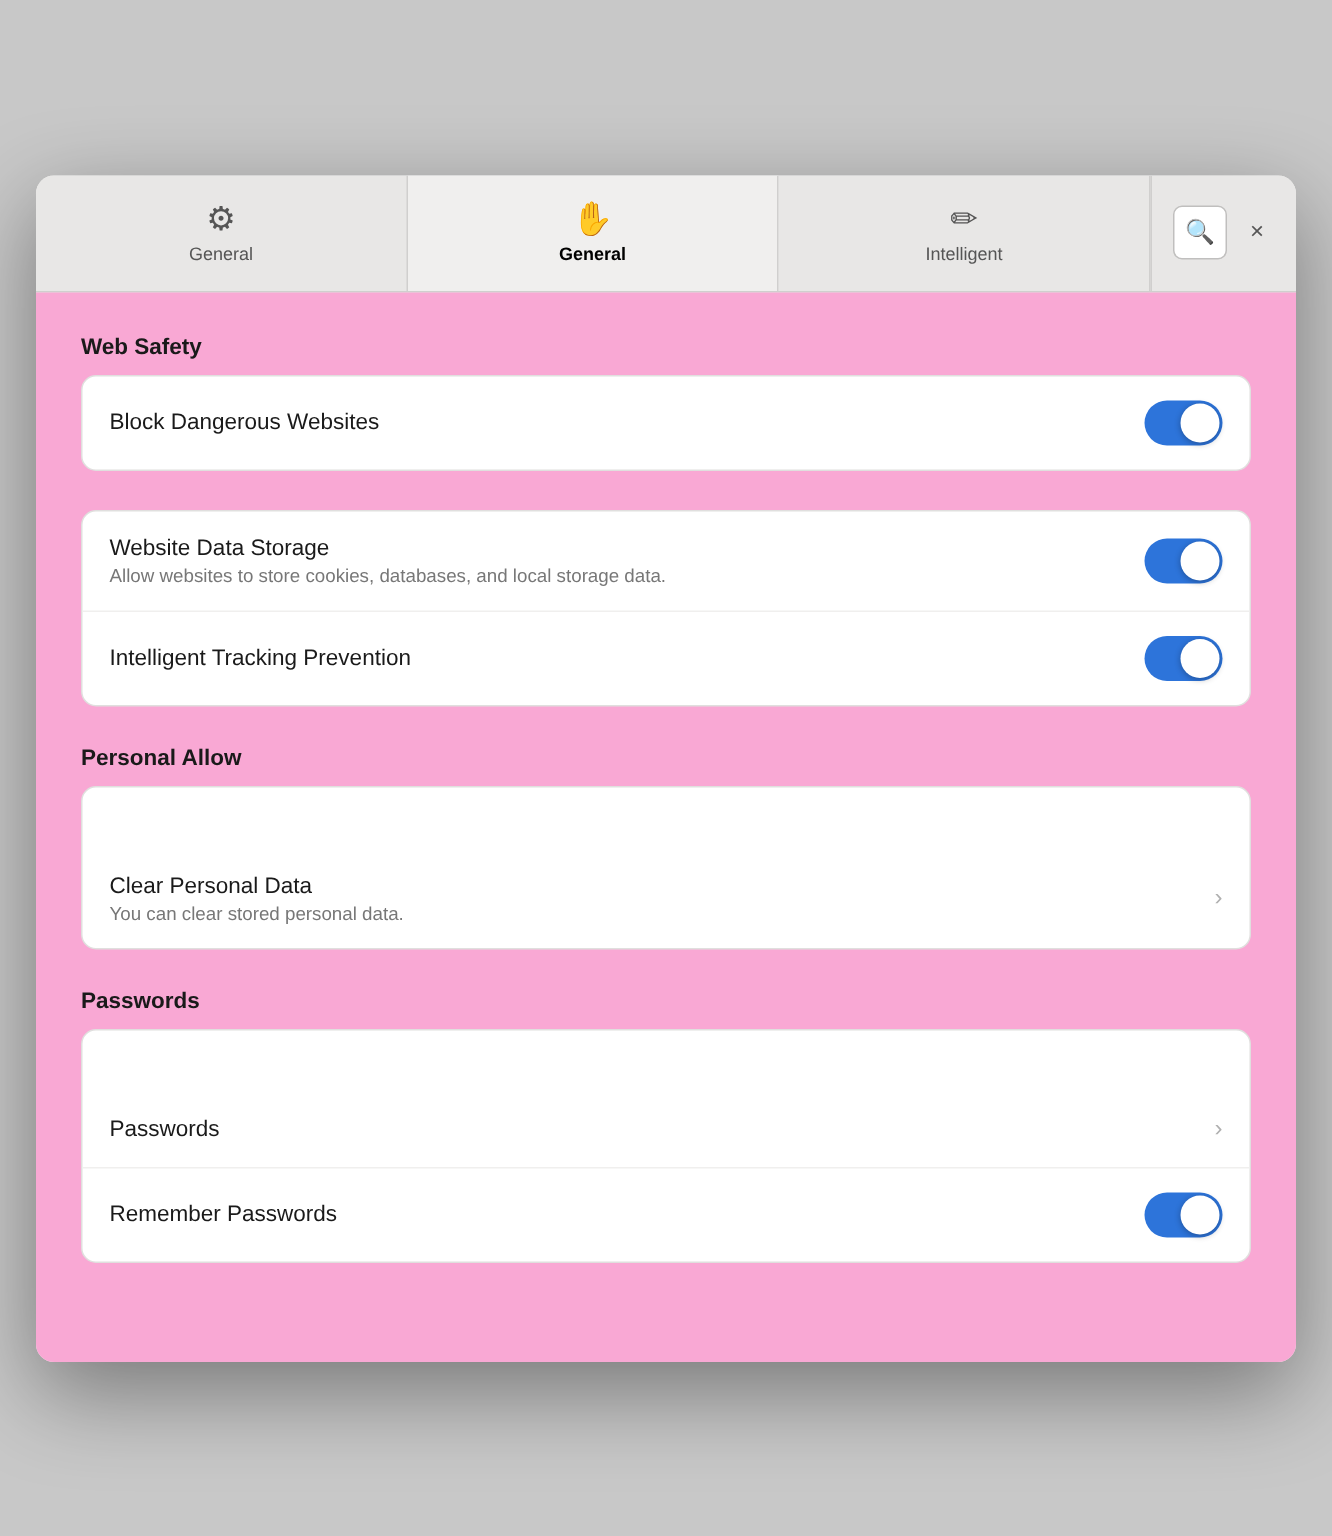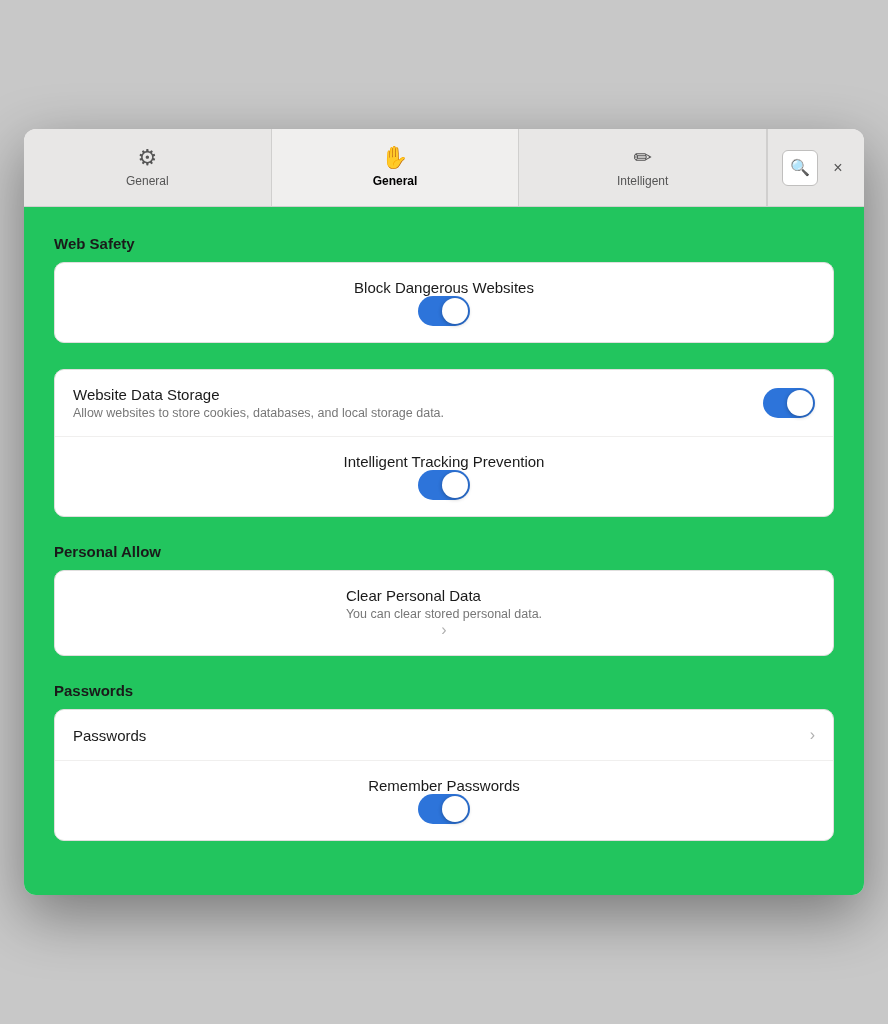--- a/index.html
+++ b/index.html
@@ -98,22 +98,22 @@
       justify-content: center;
       cursor: pointer;
       color: #555;
       font-size: 16px;
       font-weight: 300;
       line-height: 1;
     }
 
     
     .content {
-      padding: 28px 30px 28px;
-      background: #22c55e;
+      padding: 28px 30px 40px;
+      background: #f9a8d4;
     }
 
     .section-title {
       font-size: 15px;
       font-weight: 700;
       color: #1a1a1a;
       margin-bottom: 10px;
     }
 
     .section {
@@ -130,21 +130,20 @@
     .card-row {
       display: flex;
       align-items: center;
       justify-content: space-between;
       padding: 16px 18px;
       border-bottom: 1px solid #f0efee;
     }
 
     .card-row:last-child {
       border-bottom: none;
-      flex-direction: column;
     }
 
     .card-row-text {
       flex: 1;
     }
 
     .card-row-label {
       font-size: 15px;
       color: #1a1a1a;
       font-weight: 400;
@@ -181,20 +180,21 @@
 
     
     .chevron {
       color: #b0b0b0;
       font-size: 16px;
       font-weight: 300;
     }
 
     .card-row-clickable {
       cursor: pointer;
+      margin-top: 41px;
     }
   </style>
 </head>
 <body>
 
 <div class="window">
 
   <div class="toolbar">
     <div class="tab">
       <span class="tab-icon">⚙</span>

